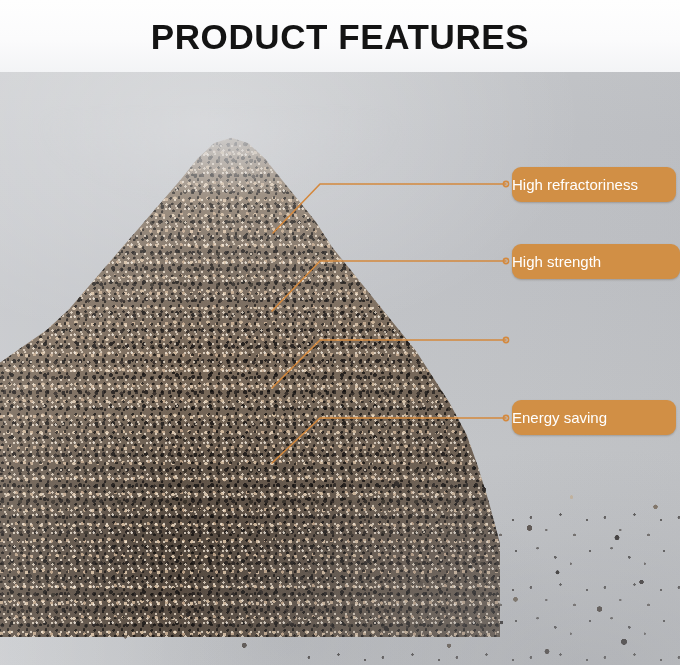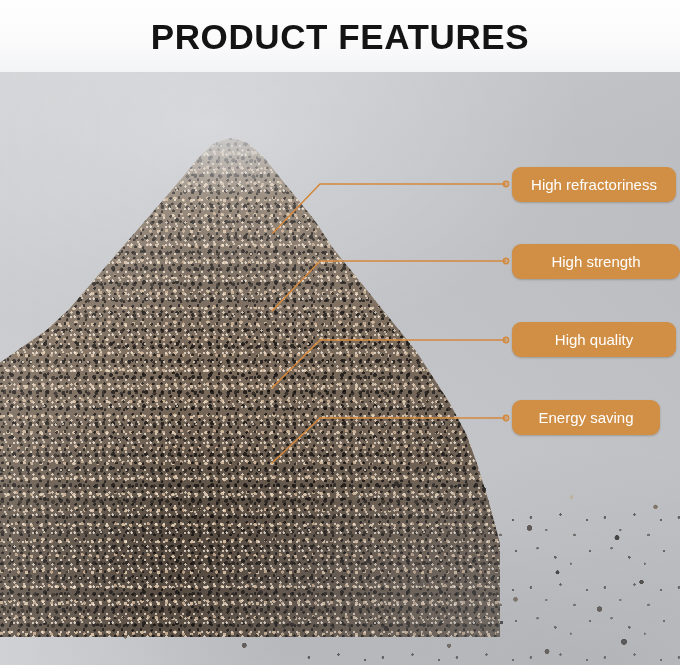--- a/index.html
+++ b/index.html
@@ -269,29 +269,29 @@
 
   .badge {
     position: absolute;
     box-sizing: border-box;
     height: 35px;
     border-radius: 9px;
     background: #d18f45;
     color: #ffffff;
     font-size: 15px;
     line-height: 35px;
-    text-align: center;
+    text-align: left;
     white-space: nowrap;
     pointer-events: auto;
     box-shadow: 0 1px 2px rgba(60,40,20,0.25);
   }
   .badge-0 { left: 512px; top: 167px; width: 164px; }
   .badge-1 { left: 512px; top: 244px; width: 168px; }
   .badge-2 { left: 512px; top: 322px; width: 164px; }
-  .badge-3 { left: 512px; top: 400px; width: 148px; }
+  .badge-3 { left: 512px; top: 400px; width: 164px; }
 </style>
 </head>
 <body>
 
 <div id="page">
 
   <div id="header">
     <div id="header-title">PRODUCT FEATURES</div>
   </div>
 
@@ -323,17 +323,16 @@
       <g id="dot-group">
           <circle cx="506" cy="184" r="2.6" fill="none" stroke="#d4893e" stroke-width="1.6"></circle>
           <circle cx="506" cy="261" r="2.6" fill="none" stroke="#d4893e" stroke-width="1.6"></circle>
           <circle cx="506" cy="340" r="2.6" fill="none" stroke="#d4893e" stroke-width="1.6"></circle>
           <circle cx="506" cy="418" r="2.6" fill="none" stroke="#d4893e" stroke-width="1.6"></circle>
         </g>
     </svg>
 
     <div class="badge badge-0">High refractoriness</div>
     <div class="badge badge-1">High strength</div>
-    <div class="badge badge-2">High quality</div>
     <div class="badge badge-3">Energy saving</div>
   </div>
 
 </div>
 
 </body></html>

